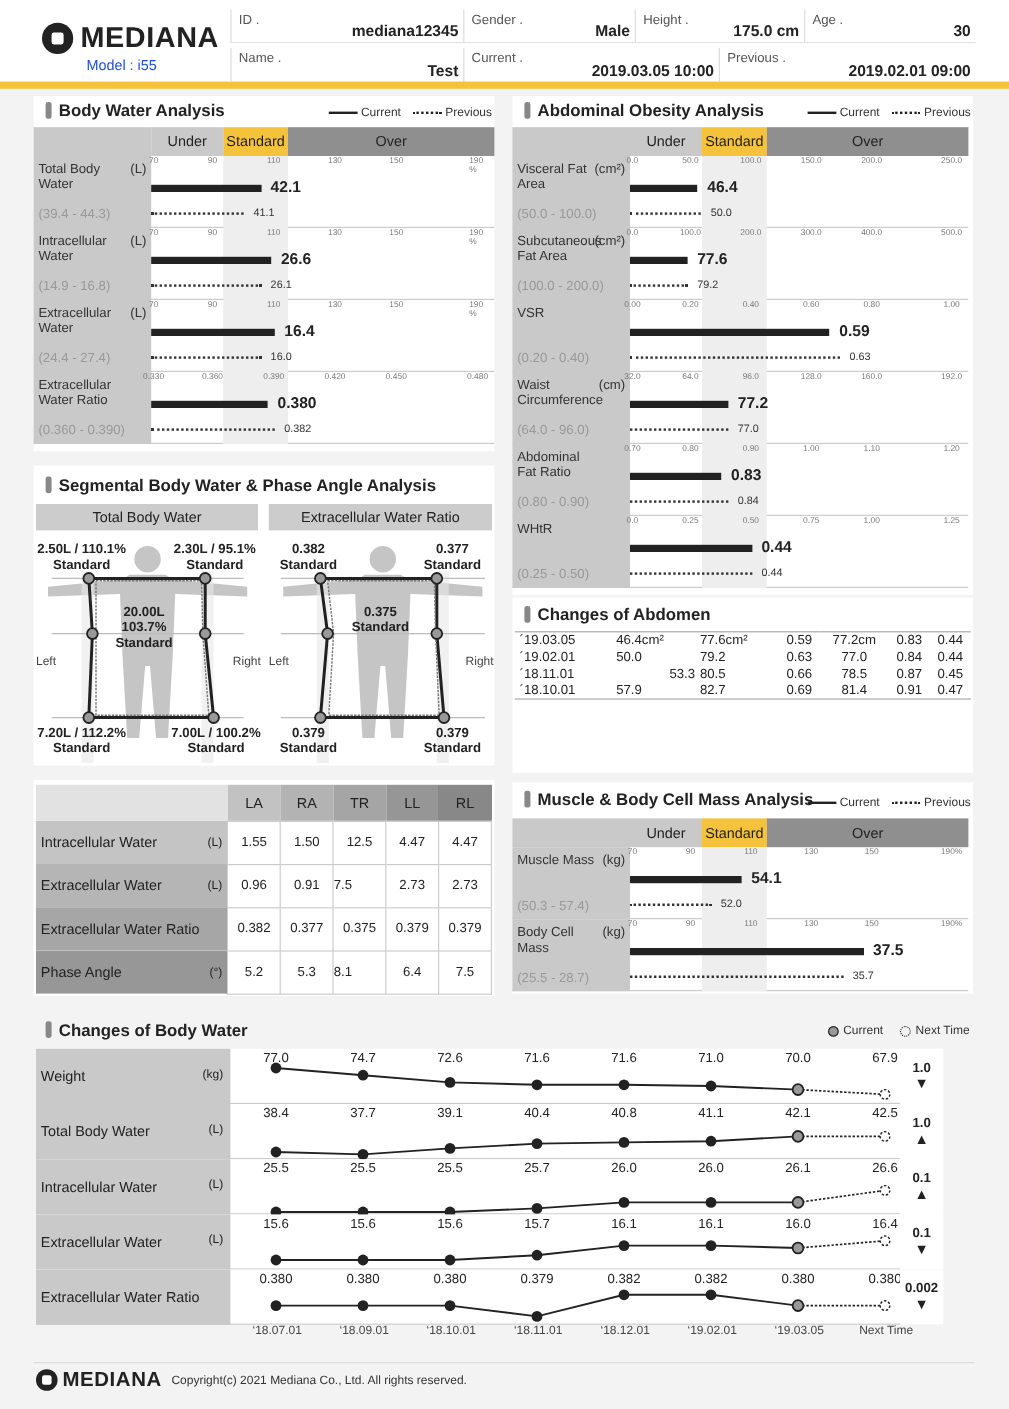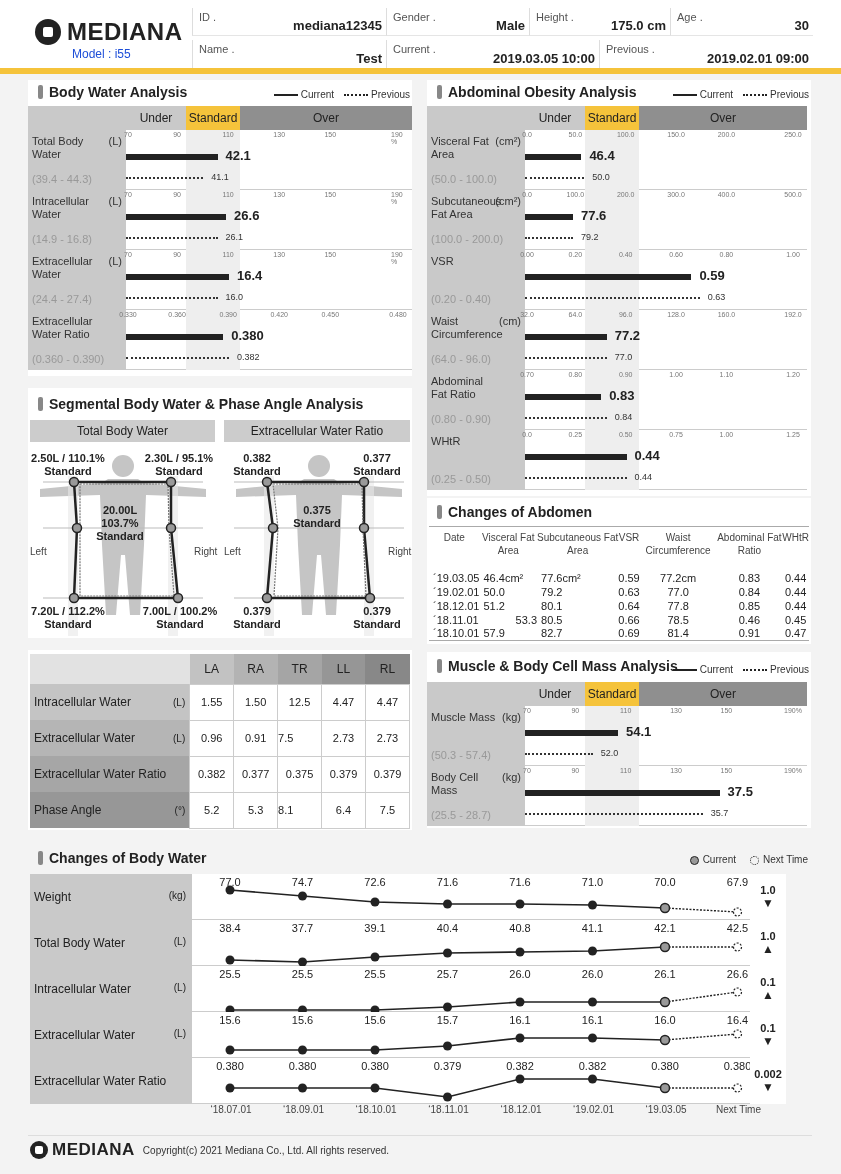--- a/index.html
+++ b/index.html
@@ -489,63 +489,45 @@
     </table>
 </div>
 
 <div class="panel" style="left:427px;top:498px;width:384px;height:146px;background:#fff">
   <div class="ptitle" style="left:10px;top:6px">
     <span class="ic"></span>
     <span>Changes of Abdomen</span>
   </div>
   <table id="abd-table" style="position:absolute;left:2px;top:28px;width:380px;border-collapse:collapse;font-size:11px;border-top:1px solid #aaa;border-bottom:1px solid #aaa">
       <tbody>
-        <tr style="height:44px;vertical-align:top">
-          <th style="font-weight:normal;font-size:10px;color:#444;padding-top:4px;line-height:13px">Date</th>
-          <th style="font-weight:normal;font-size:10px;color:#444;padding-top:4px;line-height:13px">Visceral Fat Area</th>
-          <th style="font-weight:normal;font-size:10px;color:#444;padding-top:4px;line-height:13px">Subcutaneous Fat Area</th>
-          <th style="font-weight:normal;font-size:10px;color:#444;padding-top:4px;line-height:13px">VSR</th>
-          <th style="font-weight:normal;font-size:10px;color:#444;padding-top:4px;line-height:13px">Waist Circumference</th>
-          <th style="font-weight:normal;font-size:10px;color:#444;padding-top:4px;line-height:13px">Abdominal Fat Ratio</th>
-          <th style="font-weight:normal;font-size:10px;color:#444;padding-top:4px;line-height:13px">WHtR</th>
-        </tr>
         <tr style="height:14px">
           <td style="text-align:left;padding-left:4px">´19.03.05</td>
           <td style="text-align:left;padding-left:4px">46.4cm²</td>
           <td style="text-align:left;padding-left:4px">77.6cm²</td>
           <td style="text-align:center;padding-left:0px">0.59</td>
           <td style="text-align:center;padding-left:0px">77.2cm</td>
           <td style="text-align:center;padding-left:0px">0.83</td>
           <td style="text-align:center;padding-left:0px">0.44</td>
         </tr>
         <tr style="height:14px">
           <td style="text-align:left;padding-left:4px">´19.02.01</td>
           <td style="text-align:left;padding-left:4px">50.0</td>
           <td style="text-align:left;padding-left:4px">79.2</td>
           <td style="text-align:center;padding-left:0px">0.63</td>
           <td style="text-align:center;padding-left:0px">77.0</td>
           <td style="text-align:center;padding-left:0px">0.84</td>
           <td style="text-align:center;padding-left:0px">0.44</td>
         </tr>
         <tr style="height:14px">
-          <td style="text-align:left;padding-left:4px">´18.12.01</td>
-          <td style="text-align:left;padding-left:4px">51.2</td>
-          <td style="text-align:left;padding-left:4px">80.1</td>
-          <td style="text-align:center;padding-left:0px">0.64</td>
-          <td style="text-align:center;padding-left:0px">77.8</td>
-          <td style="text-align:center;padding-left:0px">0.85</td>
-          <td style="text-align:center;padding-left:0px">0.44</td>
-        </tr>
-        <tr style="height:14px">
           <td style="text-align:left;padding-left:4px">´18.11.01</td>
           <td style="text-align:right;padding-left:4px">53.3</td>
           <td style="text-align:left;padding-left:4px">80.5</td>
           <td style="text-align:center;padding-left:0px">0.66</td>
           <td style="text-align:center;padding-left:0px">78.5</td>
-          <td style="text-align:center;padding-left:0px">0.46</td>
+          <td style="text-align:center;padding-left:0px">0.87</td>
           <td style="text-align:center;padding-left:0px">0.45</td>
         </tr>
         <tr style="height:14px">
           <td style="text-align:left;padding-left:4px">´18.10.01</td>
           <td style="text-align:left;padding-left:4px">57.9</td>
           <td style="text-align:left;padding-left:4px">82.7</td>
           <td style="text-align:center;padding-left:0px">0.69</td>
           <td style="text-align:center;padding-left:0px">81.4</td>
           <td style="text-align:center;padding-left:0px">0.91</td>
           <td style="text-align:center;padding-left:0px">0.47</td>

